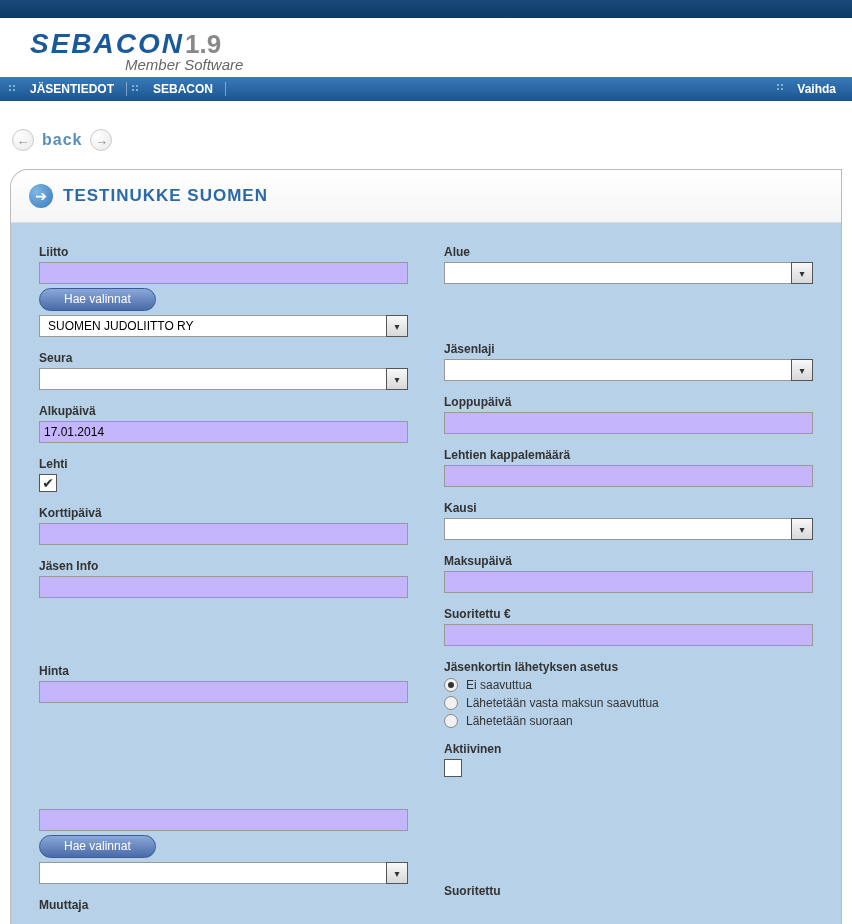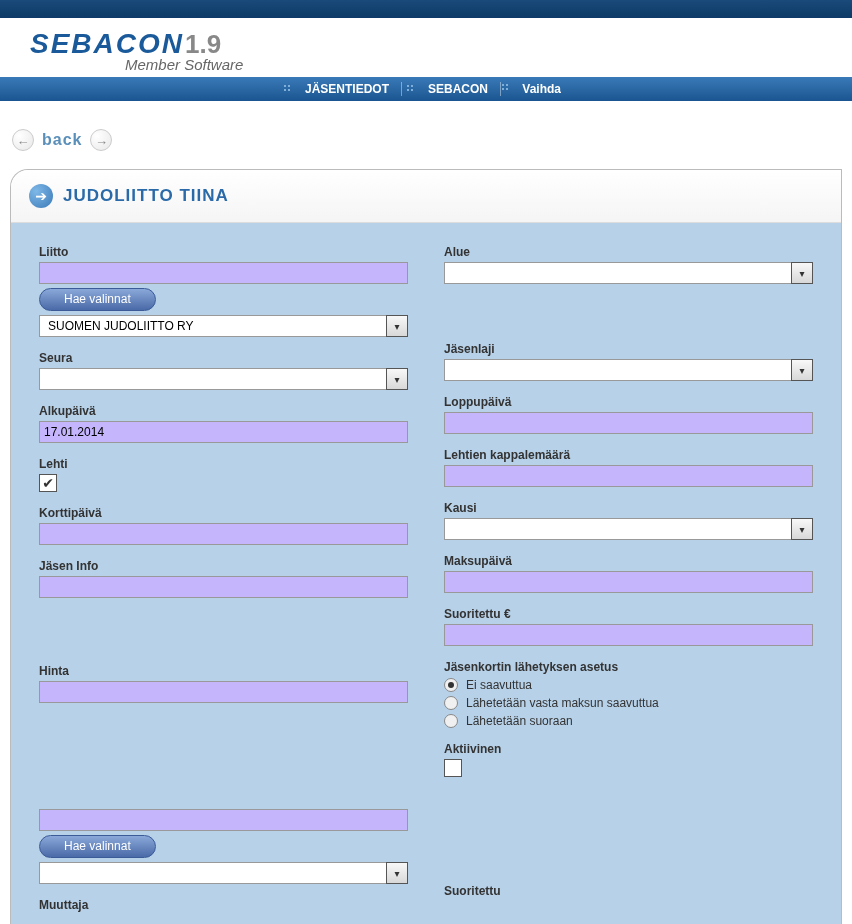--- a/index.html
+++ b/index.html
@@ -45,21 +45,21 @@
   }
   .menu-bar {
     background: linear-gradient(to bottom, #3a7ab8 0%, #1a5590 100%);
     height: 24px;
     display: flex;
     align-items: center;
     padding: 0 8px;
     color: #fff;
     font-size: 12px;
     font-weight: bold;
-    justify-content: center;
+    justify-content: space-between;
   }
   .menu-left { display: flex; align-items: center; gap: 4px; }
   .menu-item { padding: 0 8px; cursor: pointer; }
   .menu-sep {
     width: 1px; height: 14px; background: rgba(255,255,255,0.4);
   }
   .menu-dots {
     display: inline-flex; width: 10px; height: 10px;
     background:
       radial-gradient(circle at 2px 2px, #7fb0db 1px, transparent 1px),
@@ -193,21 +193,21 @@
 
 <div class="back-row">
   <span class="circle-btn">←</span>
   <span class="back-text">back</span>
   <span class="circle-btn">→</span>
 </div>
 
 <div class="page-frame">
   <div class="page-title-bar">
     <span class="title-arrow">➔</span>
-    <span class="page-title">JUDOLIITTO TIINA</span>
+    <span class="page-title">TESTINUKKE SUOMEN</span>
   </div>
 
   <div class="form-body">
     <div class="form-columns">
 
       <div class="col">
 
         <div class="field">
           <span class="field-label">Liitto</span>
           <input class="text-input" value="" style="">

